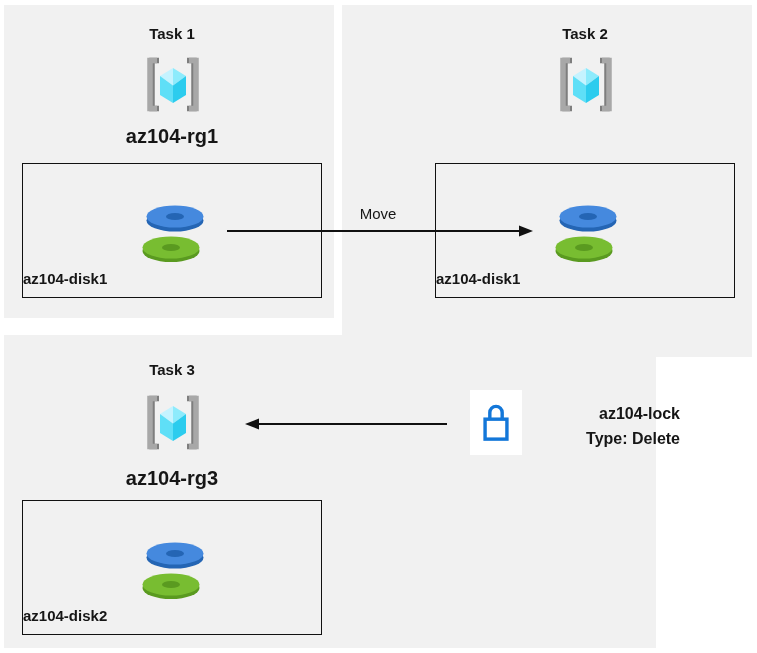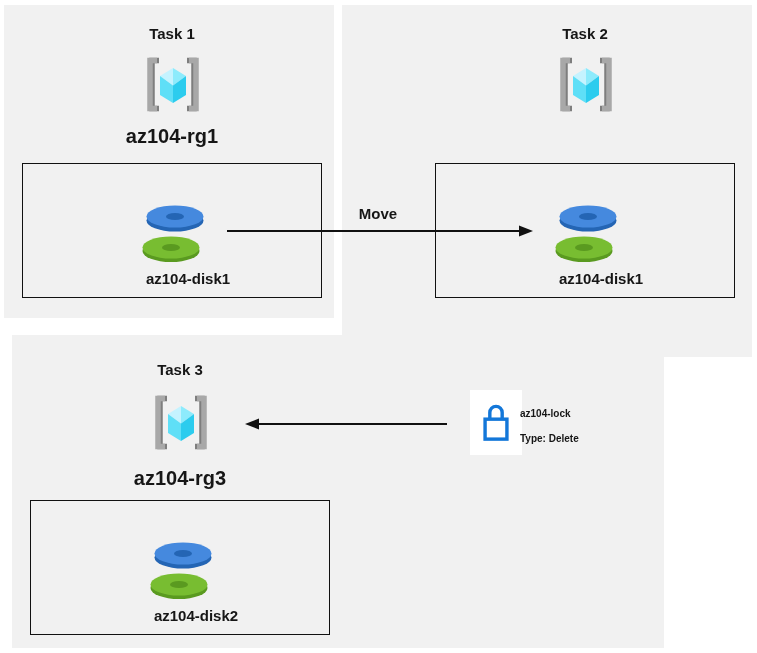--- a/index.html
+++ b/index.html
@@ -15,21 +15,21 @@
     background: #ffffff;
     overflow: hidden;
   }
   .panel {
     position: absolute;
     background: #f1f1f1;
     padding-left: 15px;
   }
   .panel-task1 { left: 4px;   top: 5px;   width: 330px; height: 313px; }
   .panel-task2 { left: 342px; top: 5px;   width: 410px; height: 352px; }
-  .panel-task3 { left: 4px;   top: 335px; width: 652px; height: 313px; margin-left: 8px; }
+  .panel-task3 { left: 4px;   top: 335px; width: 652px; height: 313px; }
 
   .content { position: absolute; top: 0; width: 300px; height: 100%; }
   .panel-task1 .content { left: 18px; }
   .panel-task2 .content { left: 93px; }
   .panel-task3 .content { left: 18px; }
 
   .task-title {
     position: absolute; top: 20px; left: 0; width: 100%;
     text-align: center; font-size: 15px; font-weight: bold;
   }
@@ -48,44 +48,44 @@
   .disk-box {
     position: absolute; top: 158px; left: 0; width: 300px; height: 135px;
     border: 1.5px solid #111111;
   }
   .panel-task3 .disk-box { top: 165px; }
 
   .disk-icon { position: absolute; top: 37px; left: 119px; width: 62px; height: 62px; }
   .disk-icon svg { display: block; width: 62px; height: 62px; }
 
   .disk-label {
-    position: absolute; top: 106px; left: 16px; width: 100%;
-    text-align: center; font-size: 15px; font-weight: bold;
+    position: absolute; top: 106px; left: 0; width: 100%;
+    font-size: 15px; font-weight: bold;
   }
 
   .arrow { position: absolute; }
   .arrow svg { display: block; width: 100%; height: 100%; }
   .move-arrow { left: 227px; top: 222px; width: 306px; height: 18px; }
   .lock-arrow { left: 245px; top: 415px; width: 202px; height: 18px; }
 
   .move-label {
     position: absolute; left: 336px; top: 205px; width: 84px;
-    text-align: center; font-size: 15px; font-weight: bold;
+    text-align: center; font-size: 15px; font-weight: normal;
   }
 
   .lock-badge {
     position: absolute; left: 470px; top: 390px; width: 52px; height: 65px;
     background: #ffffff;
     display: flex; align-items: center; justify-content: center;
   }
   .lock-badge svg { display: block; width: 38px; height: 49px; }
 
   .lock-text {
-    position: absolute; left: 520px; top: 401px; width: 140px;
-    text-align: left; font-size: 10px; font-weight: bold; line-height: 25px;
+    position: absolute; left: 540px; top: 401px; width: 140px;
+    text-align: right; font-size: 16px; font-weight: bold; line-height: 25px;
   }
 </style>
 </head>
 <body>
 
 <svg width="0" height="0" style="position:absolute" aria-hidden="true">
   <defs>
     <symbol id="sym-rg" viewBox="0 0 56 55">
       <path d="M12 3.5 H5 V51.5 H12" fill="none" stroke="#7e7e7e" stroke-width="5.5" transform="translate(2,0)"></path>
       <path d="M12 3.5 H5 V51.5 H12" fill="none" stroke="#a8a8a8" stroke-width="5.5"></path>

